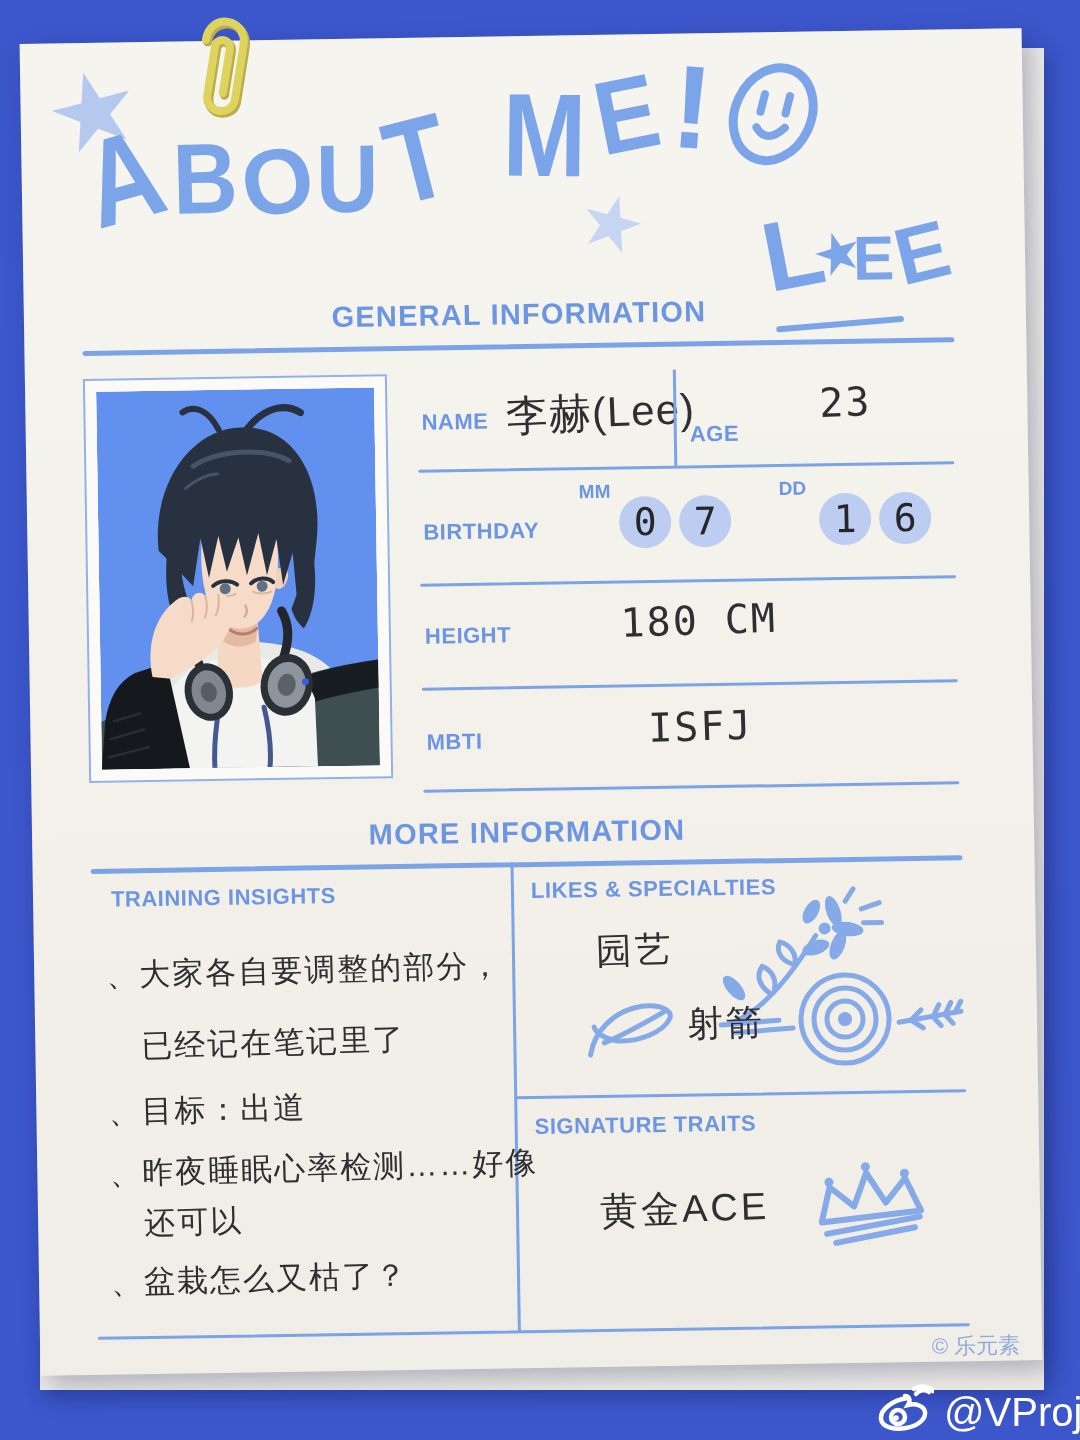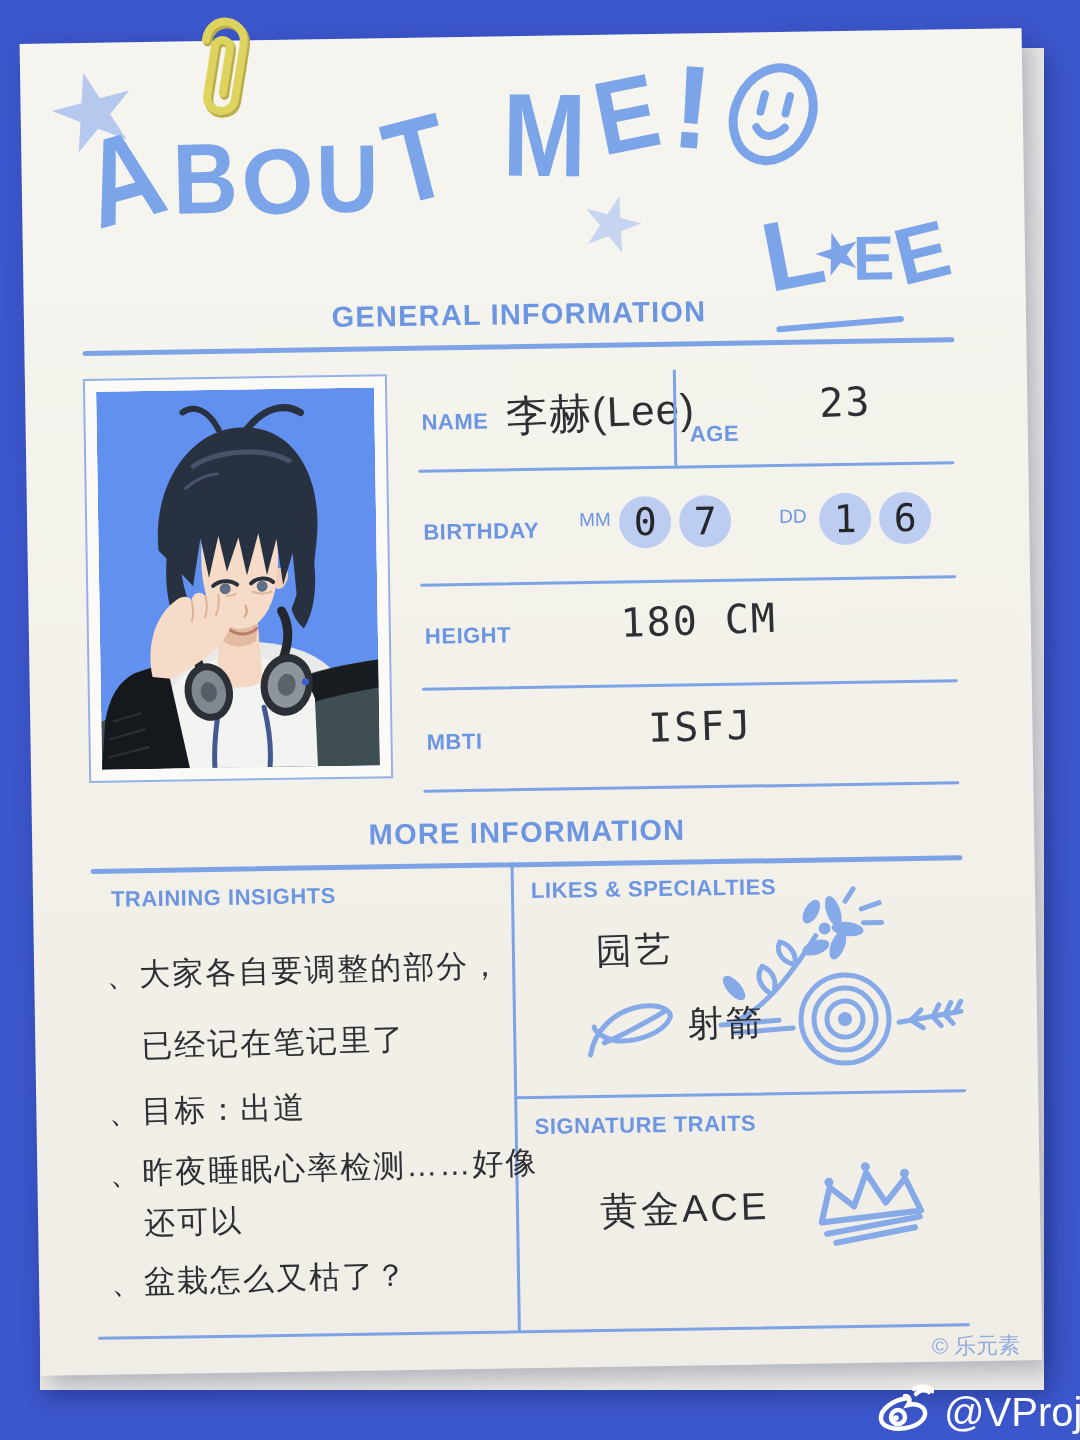--- a/index.html
+++ b/index.html
@@ -56,21 +56,21 @@
   .rule-thin{height:2.5px;}
   
   .photo-frame{left:58px;top:336px;width:304px;height:404px;border:2px solid #93b0e7;background:#fbfaf6;box-sizing:border-box;padding:11px;}
   .photo{width:278px;height:378px;overflow:hidden;}
   
   .f-label{font-size:22px;font-weight:bold;color:#6d96e2;letter-spacing:.5px;}
   .hand{font-family:"DejaVu Sans Mono","Liberation Sans",sans-serif;color:#2f2f33;}
   .f-value{font-size:40px;letter-spacing:2px;transform:rotate(-1deg);}
   .name-value{font-size:42px;font-family:"Liberation Sans",sans-serif;color:#2f2f33;letter-spacing:1px;transform:rotate(-1.5deg);}
   .vdiv{width:2.5px;background:#7ba3e6;}
-  .mmdd{font-size:19px;font-weight:normal;color:#6d96e2;margin-top:28px;}
+  .mmdd{font-size:19px;font-weight:bold;color:#6d96e2;}
   .digit-circle{width:52px;height:52px;border-radius:50%;background:#bccdf1;display:flex;align-items:center;justify-content:center;
     font-family:"DejaVu Sans Mono","Liberation Sans",sans-serif;font-size:38px;color:#26262a;}
   
   .sub-label{font-size:22px;font-weight:bold;color:#6d96e2;letter-spacing:.5px;}
   .note{font-size:31px;color:#2f2f33;letter-spacing:2px;transform:rotate(-0.6deg);white-space:nowrap;}
   .cjk-hand{font-size:36px;color:#2f2f33;letter-spacing:3px;transform:rotate(-1deg);}
   .copyright{font-size:22px;color:#91abde;}
   
   .watermark{left:878px;top:1384px;display:flex;align-items:center;gap:10px;color:#ffffff;font-size:40px;}
 </style>

